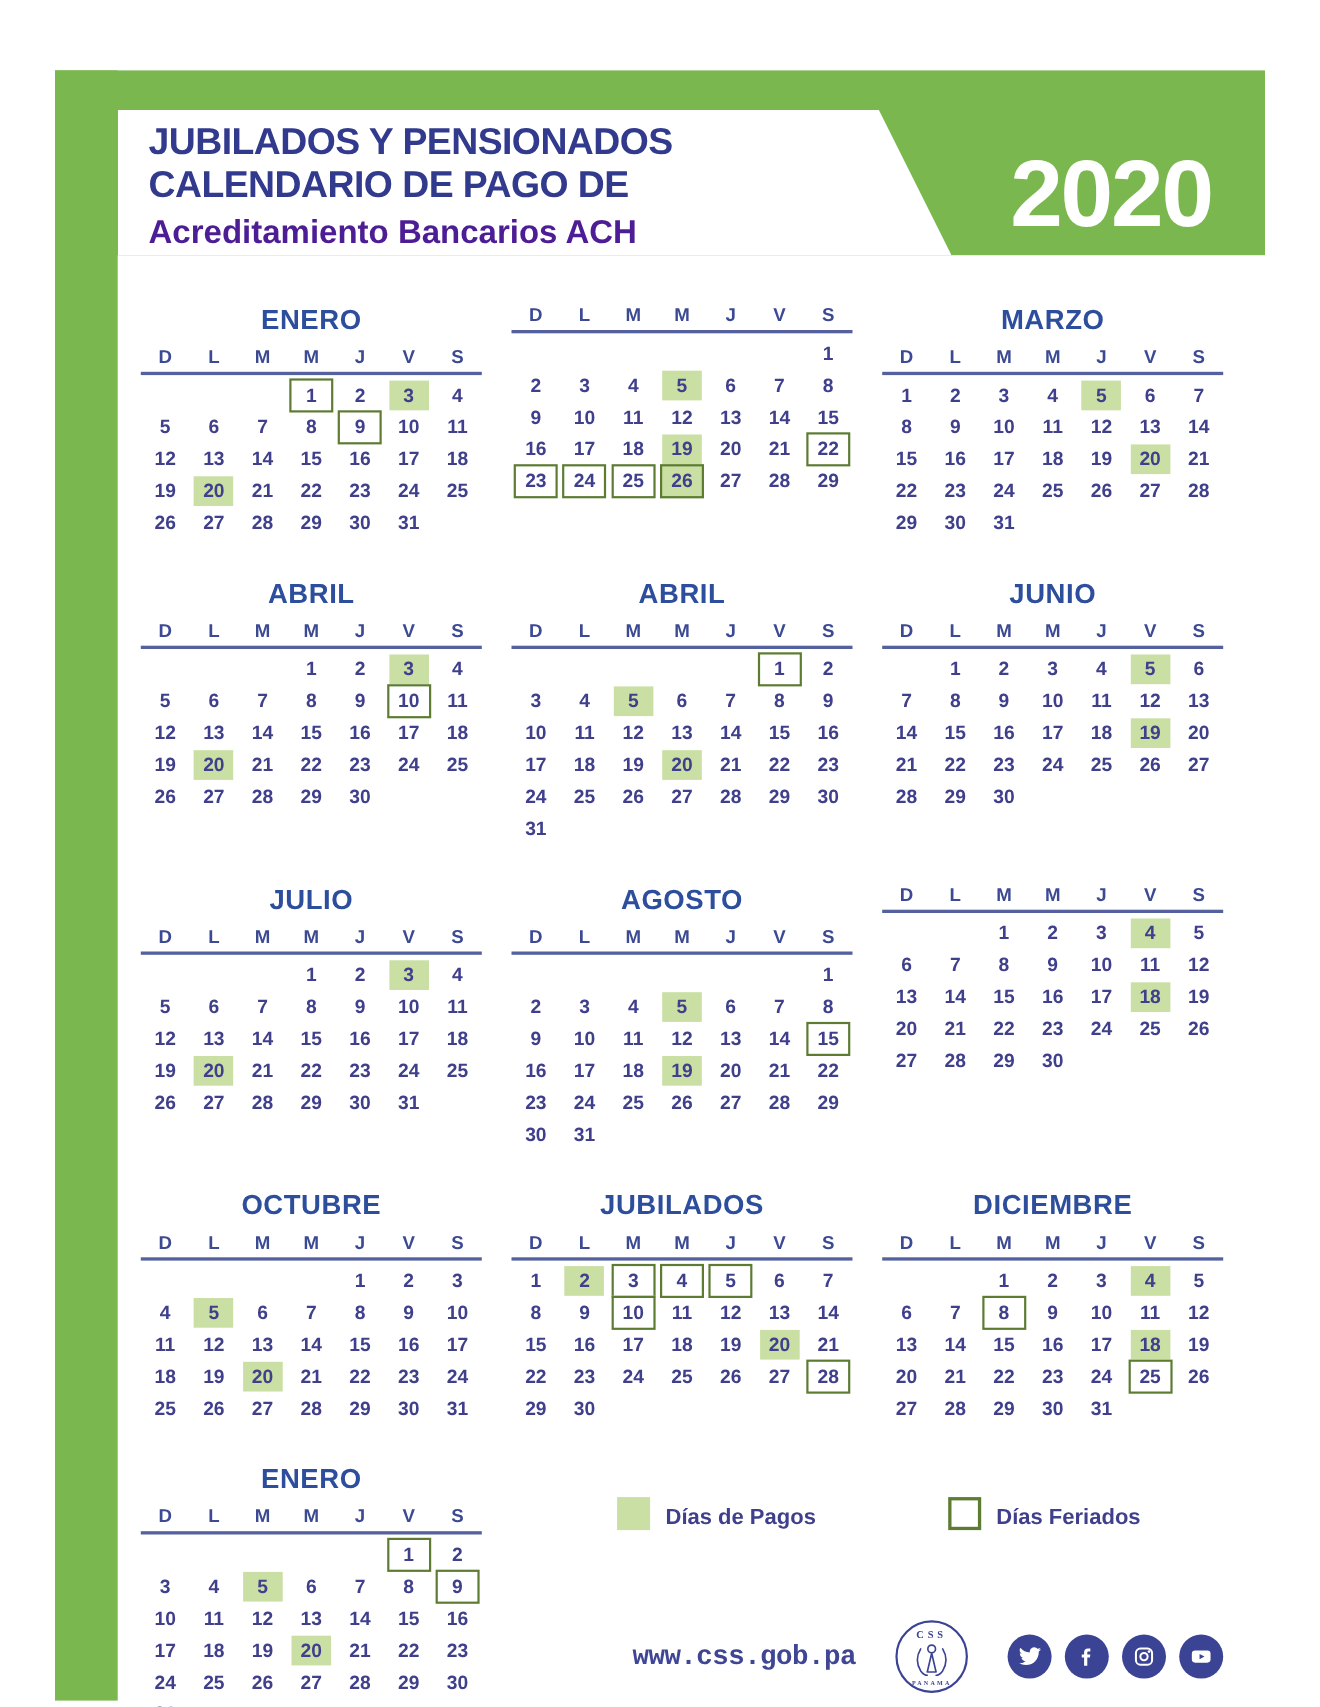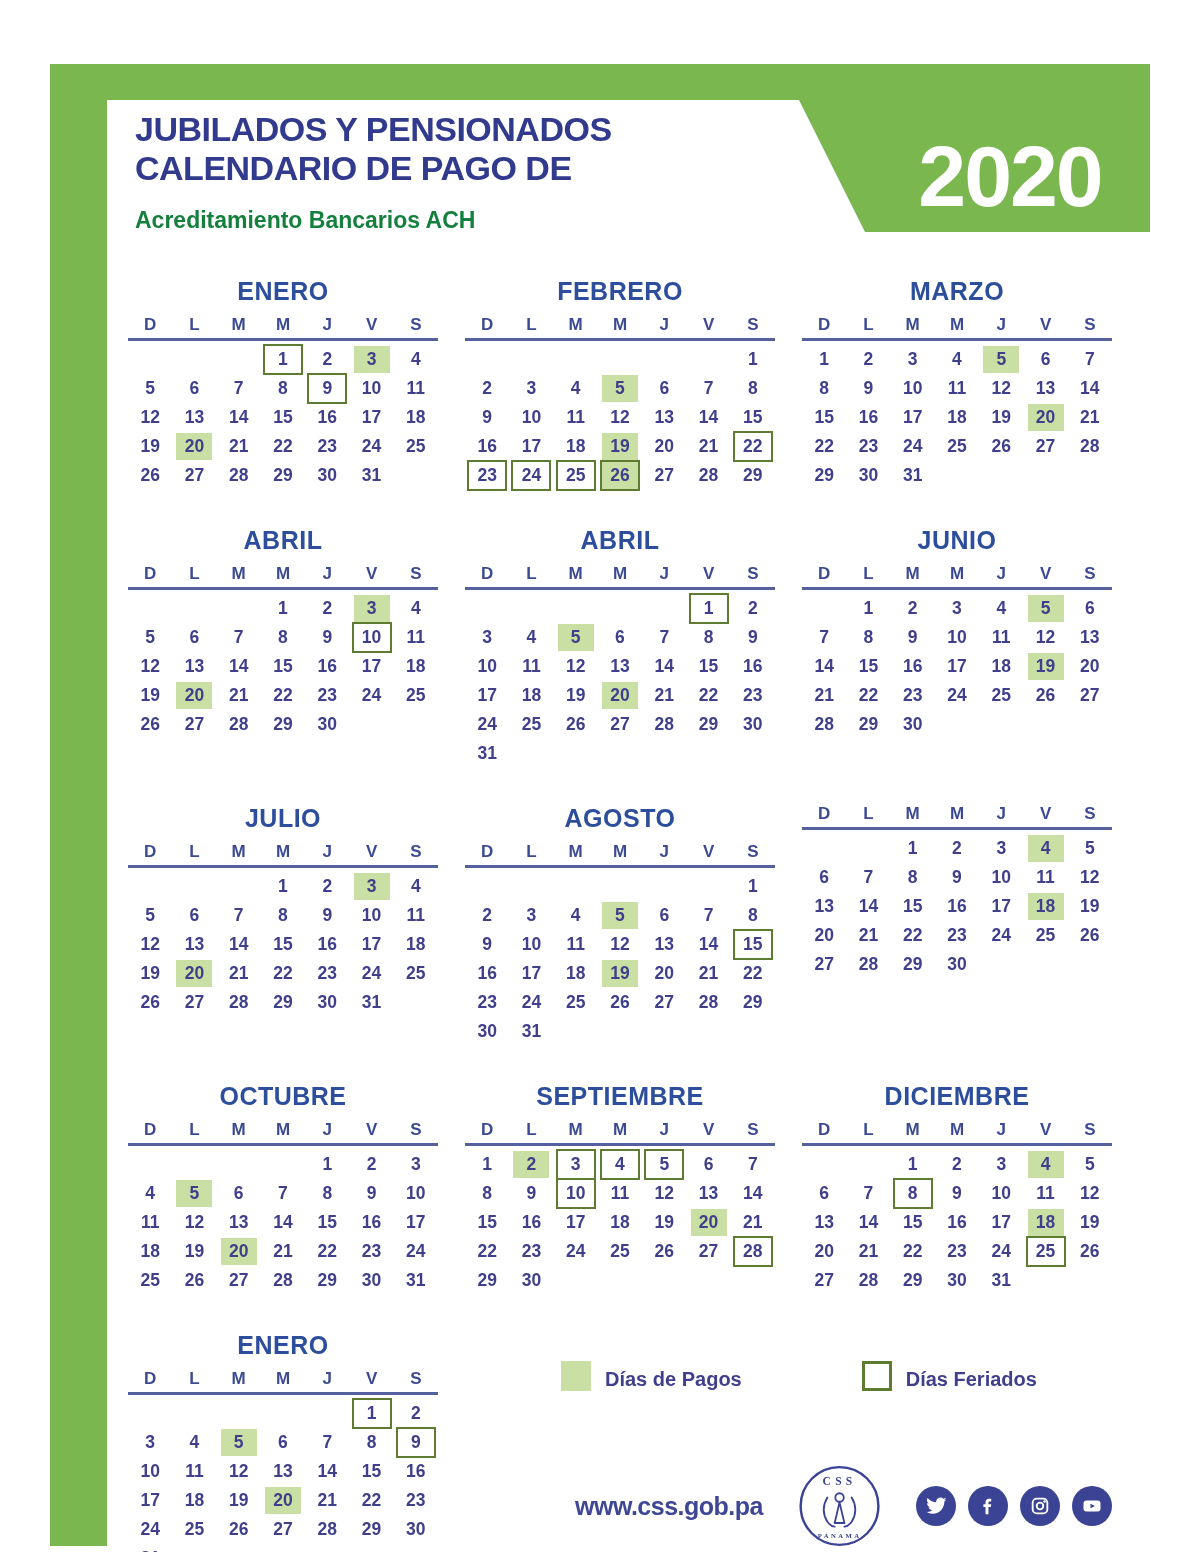--- a/index.html
+++ b/index.html
@@ -8,21 +8,21 @@
 
   
   .frame-top  { position:absolute; left:50px; top:64px; width:1100px; height:168px; background:#7bb74f; }
   .frame-left { position:absolute; left:50px; top:64px; width:57px;  height:1482px; background:#7bb74f; }
 
   
   .title-band { position:absolute; left:107px; top:100px; width:758px; height:132px; background:#ffffff;
                 clip-path:polygon(0 0, calc(100% - 66px) 0, 100% 100%, 0 100%);
                 padding:10px 0 0 28px; }
   .title-line { font-size:34px; font-weight:bold; color:#323a8d; letter-spacing:-0.5px; line-height:39px; }
-  .subtitle   { font-size:23px; font-weight:bold; color:#15803d; margin-top:19px; }
+  .subtitle   { font-size:30px; font-weight:bold; color:#4c1d95; margin-top:7px; }
   .year       { position:absolute; left:878px; top:120px; width:264px; height:112px;
                 display:flex; align-items:center; justify-content:center;
                 font-size:86px; font-weight:bold; color:#ffffff; letter-spacing:-2px; }
 
   
   .months { position:absolute; left:128px; top:240px; width:984px;
             display:grid; grid-template-columns:310px 310px 310px; column-gap:27px; row-gap:36px;
             align-items:start;margin-top:37px; }
   .month-title { text-align:center; font-size:25px; font-weight:bold; color:#2d4e9c; letter-spacing:0.5px; margin-bottom:9px; }
   .dow  { display:grid; grid-template-columns:repeat(7,1fr); border-bottom:3px solid #55619f; padding-bottom:3px; }
@@ -38,21 +38,21 @@
   
   .bottom-right { grid-column:2 / 4; padding-top:30px; }
   .legend { display:flex; align-items:center; margin-left:96px; gap:120px; }
   .legend-item { display:flex; align-items:flex-end; }
   .swatch { width:30px; height:30px; display:inline-block; }
   .swatch.fill { background:#cadfa4; }
   .swatch.outline { background:#ffffff; border:3px solid #5d7c32; }
   .legend-label { font-size:20px; font-weight:bold; color:#3f3f8c; margin-left:14px; }
 
   .footerline { display:flex; align-items:center; margin-left:110px; margin-top:48px; gap:34px; }
-  .website { font-size:25px; font-weight:bold; color:#3f4694; letter-spacing:-0.5px; }
+  .website { font-size:25px; font-weight:bold; color:#3f4694; letter-spacing:-0.5px;font-family:Liberation Mono, monospace; }
   .socials { display:flex; align-items:center; gap:12px; }
   .social  { width:40px; height:40px; border-radius:50%; background:#3b4394;
              display:flex; align-items:center; justify-content:center; }
 </style>
 </head>
 <body>
 
 <div class="page">
 
   <div class="frame-top"></div>
@@ -169,21 +169,20 @@
           </div>
           <div class="cell">
             <span class="num">30</span>
           </div>
           <div class="cell">
             <span class="num">31</span>
           </div>
         </div>
       </div>
       <div class="month">
-        <div class="month-title">FEBRERO</div>
         <div class="dow">
           <span>D</span>
           <span>L</span>
           <span>M</span>
           <span>M</span>
           <span>J</span>
           <span>V</span>
           <span>S</span>
         </div>
         <div class="days">
@@ -1116,21 +1115,21 @@
           </div>
           <div class="cell">
             <span class="num">30</span>
           </div>
           <div class="cell">
             <span class="num">31</span>
           </div>
         </div>
       </div>
       <div class="month">
-        <div class="month-title">SEPTIEMBRE</div>
+        <div class="month-title">JUBILADOS</div>
         <div class="dow">
           <span>D</span>
           <span>L</span>
           <span>M</span>
           <span>M</span>
           <span>J</span>
           <span>V</span>
           <span>S</span>
         </div>
         <div class="days">

